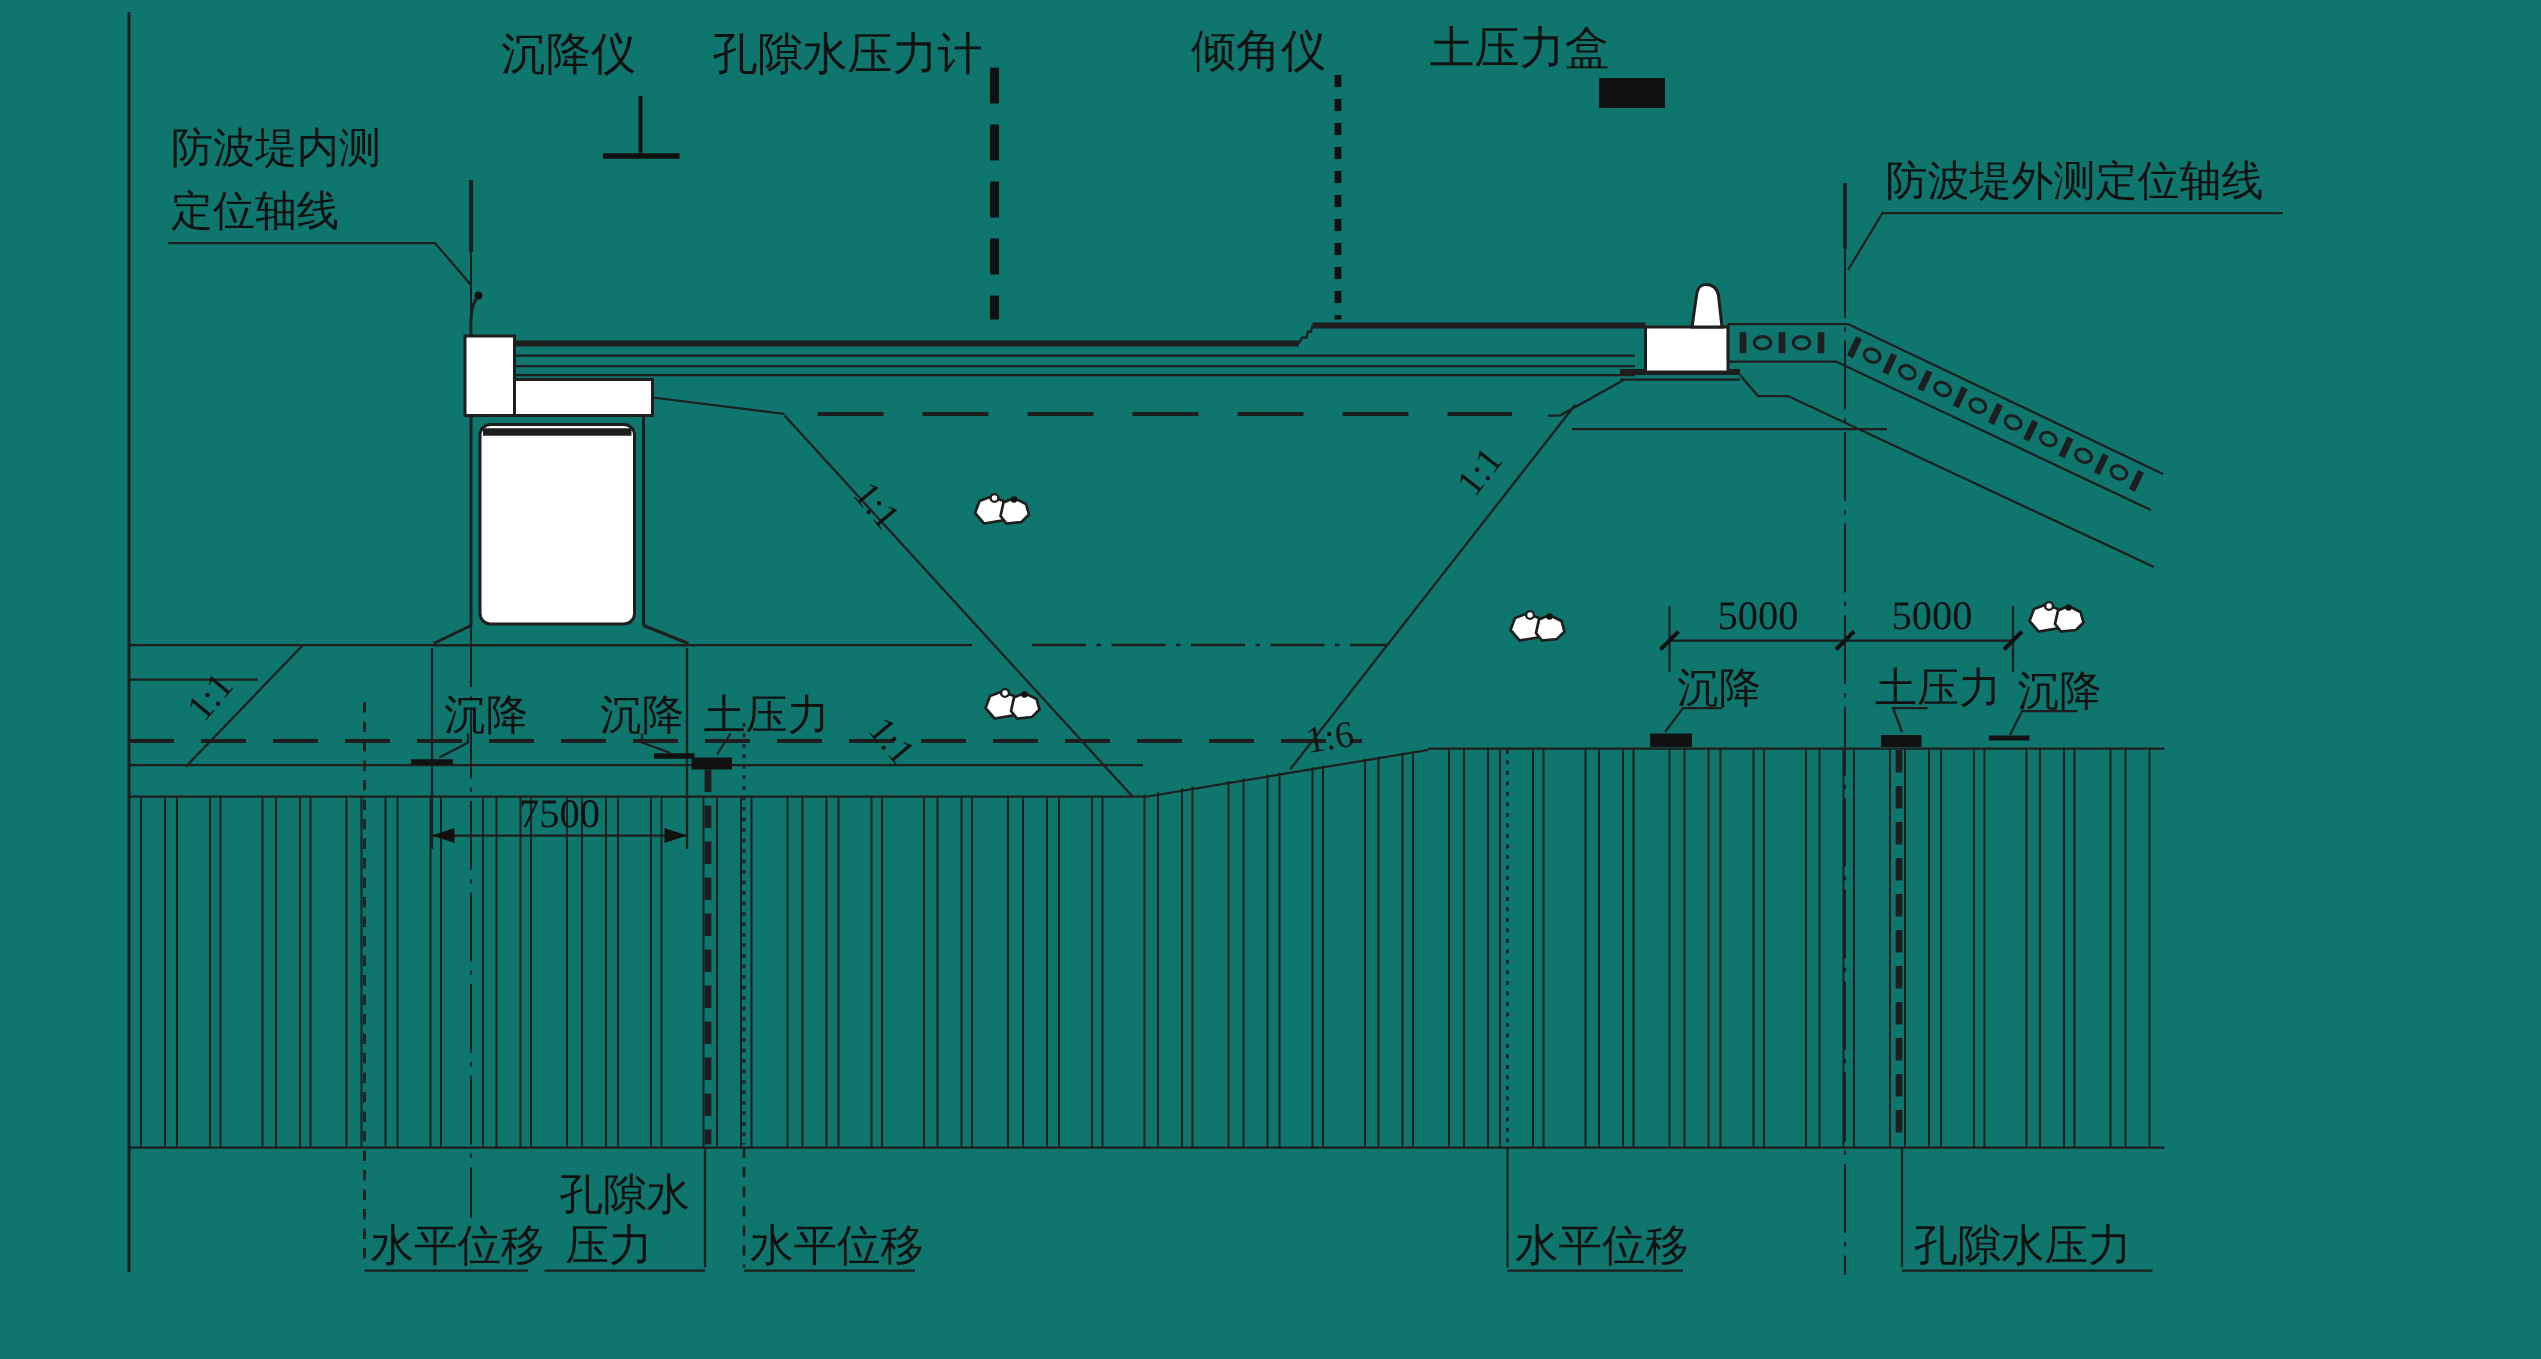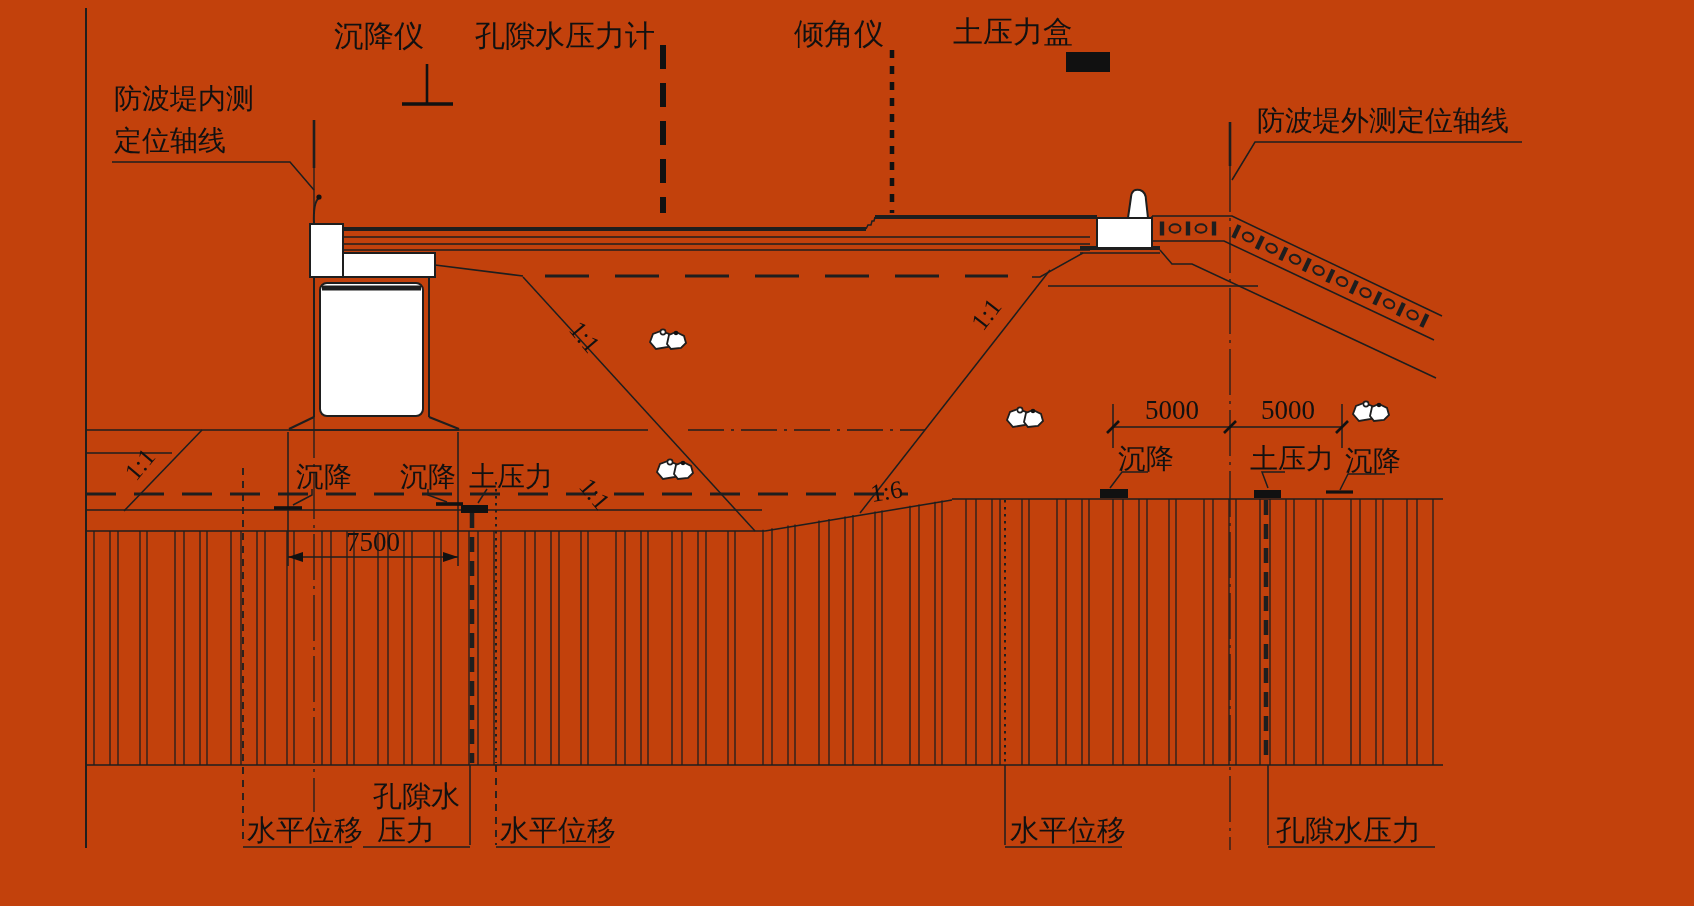--- a/index.html
+++ b/index.html
@@ -1,16 +1,16 @@
 <!DOCTYPE html>
 <html><head>
 <meta charset="utf-8">
 <style>
   html,body{margin:0;padding:0;background:#ffffff;}
-  .stage{position:relative;width:1694px;height:906px;background:#c2410c;overflow:hidden;}
+  .stage{position:relative;width:1694px;height:906px;background:#0f766e;overflow:hidden;}
   svg{display:block;}
   .ln{stroke:#1e1e1e;fill:none;stroke-width:1.5;stroke-linecap:butt;}
   .ln2{stroke:#1e1e1e;fill:none;stroke-width:2;}
   .thk{stroke:#1e1e1e;fill:none;stroke-width:4;}
   .fillw{fill:#ffffff;stroke:#1e1e1e;stroke-width:2;}
   .blk{fill:#111111;stroke:none;}
   .lbl{font-family:"Liberation Serif","DejaVu Serif",serif;fill:#111111;}
   .f30{font-size:30px;} .f28{font-size:28px;} .f27{font-size:27px;} .f25{font-size:25px;} .f29{font-size:29px;}
   .water{stroke:#1e1e1e;stroke-width:2.8;fill:none;stroke-dasharray:30 18;}
   .updash{stroke:#1e1e1e;stroke-width:2.8;fill:none;stroke-dasharray:44 26;}

